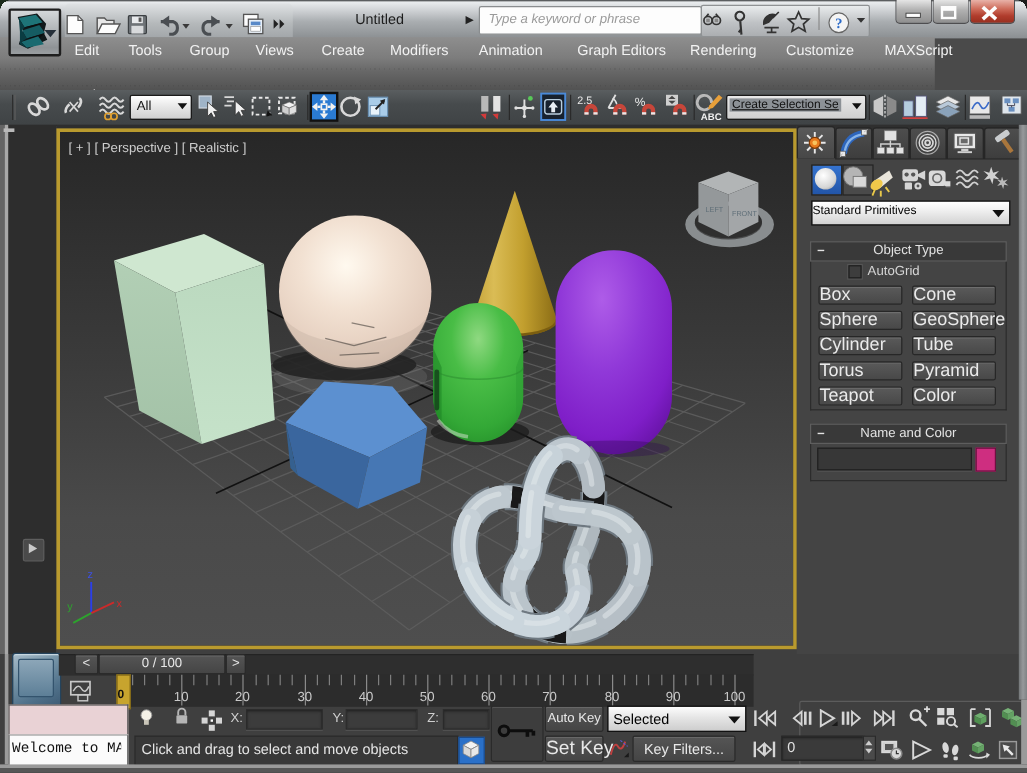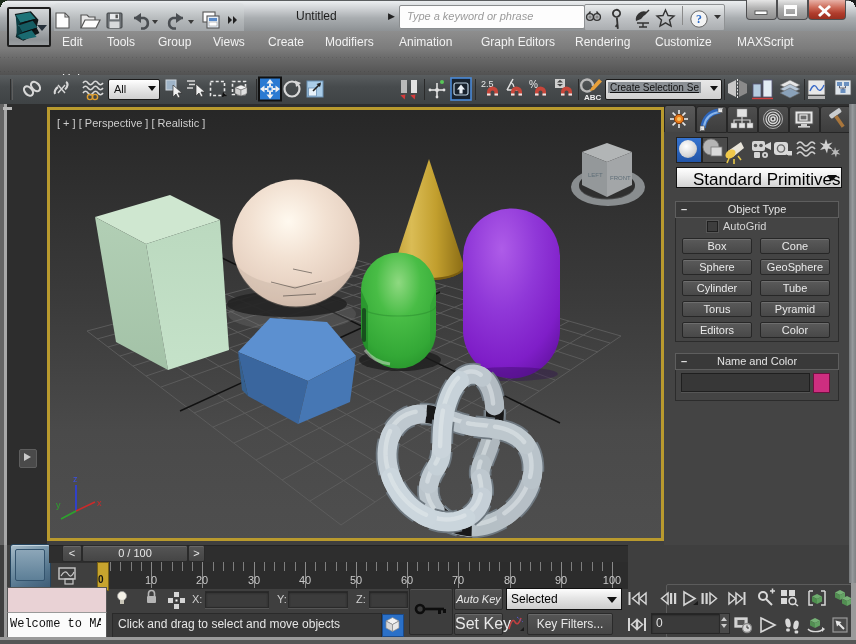--- a/index.html
+++ b/index.html
@@ -11,36 +11,36 @@
   #tb-arr{left:388px;top:11px;font-size:9px;color:#222;}
   #searchbox{left:399px;top:5px;width:184px;height:22px;background:#fdfdfd;border:1px solid #8a8d8f;border-radius:2px;}
   #searchbox span{position:absolute;left:7px;top:4px;font-size:11px;font-style:italic;color:#9a9a9a;}
   #sicons{left:584px;top:4px;width:139px;height:25px;background:linear-gradient(#e9eced,#bfc2c5 55%,#abaeb1);border:1px solid #8f9294;border-radius:2px;}
   
   .winbtn{position:absolute;top:0px;height:19px;border:1px solid #4e4e50;border-top:none;border-radius:0 0 4px 4px;}
   #btn-min{left:746px;width:29px;background:linear-gradient(#e5e5e5,#b0b0b0 45%,#8f8f8f);}
   #btn-max{left:777px;width:29px;background:linear-gradient(#e5e5e5,#b0b0b0 45%,#8f8f8f);}
   #btn-close{left:808px;width:36px;background:linear-gradient(#e8b2a8,#cd6a58 40%,#b03c2c 70%,#992f1f);}
   
-  #menubar{left:0;top:31px;width:856px;height:44px;background:linear-gradient(#8e8e8e,#7c7c7c 40%,#676767 65%,#525252);border-bottom:1px solid #3a3a3a;}
+  #menubar{left:0;top:31px;width:779px;height:44px;background:linear-gradient(#8e8e8e,#7c7c7c 40%,#676767 65%,#525252);border-bottom:1px solid #3a3a3a;}
   .mi{position:absolute;top:4px;font-size:12px;color:#f2f2f2;}
   .mi2{position:absolute;top:25px;font-size:12px;color:#f2f2f2;margin-top:16px;}
   
   #toolbar{left:0;top:75px;width:856px;height:29px;background:linear-gradient(#5a5e60,#474b4d 40%,#3f4345);border-bottom:1px solid #2e2e2e;}
   .combo{position:absolute;height:19px;background:linear-gradient(#ffffff,#e8e8e8 45%,#cfcfcf);border:1px solid #1a1a1a;border-radius:2px;font-size:11px;color:#111;}
   .combo .ct{position:absolute;left:5px;top:3px;}
   .combo .ca{position:absolute;right:3px;top:6px;width:0;height:0;border-left:4px solid transparent;border-right:4px solid transparent;border-top:5px solid #111;}
   
   #leftstrip{left:7px;top:104px;width:40px;height:441px;background:#2d2d2d;}
   #viewport{left:47px;top:107px;width:611px;height:428px;background:#333;border:3px solid #b99a2e;overflow:hidden;}
   #cmdpanel{left:664px;top:104px;width:192px;height:477px;background:#444444;}
   
   .rhead{position:absolute;left:12px;width:162px;height:15px;background:#393939;border:1px solid #5e5e5e;font-size:11px;color:#e3e3e3;text-align:center;line-height:15px;}
   .rhead b{position:absolute;left:5px;top:0;font-weight:bold;}
-  .pbtn{position:absolute;width:68px;height:14px;background:linear-gradient(#5a5a5a,#484848);border:1px solid #272727;box-shadow:inset 0 1px 0 #6e6e6e;border-radius:2px;font-size:11px;color:#eaeaea;text-align:center;line-height:14px;}
+  .pbtn{position:absolute;width:68px;height:14px;background:linear-gradient(#5a5a5a,#484848);border:1px solid #272727;box-shadow:inset 0 1px 0 #6e6e6e;border-radius:2px;font-size:15px;color:#eaeaea;text-align:left;line-height:14px;}
   
   #bottombar{left:0;top:545px;width:856px;height:99px;background:#3f3f3f;}
   #ruler{left:100px;top:562px;width:528px;height:27px;background:#2c2c2c;}
   .statfield{position:absolute;width:62px;height:15px;background:#3c3c3c;border:1px solid #2a2a2a;box-shadow:inset 0 1px 2px #222, 0 1px 0 #555;}
   .bbtn{position:absolute;background:linear-gradient(#555,#454545);border:1px solid #2a2a2a;box-shadow:inset 0 1px 0 #686868;border-radius:2px;color:#e8e8e8;font-size:11px;text-align:center;}
 </style></head>
 <body>
 
 <div class="abs" id="titlebar"></div>
 <div class="abs" style="left:0;top:0;width:7px;height:7px;background:radial-gradient(circle at 7px 7px, transparent 6px, #1a2a1a 6px);"></div>
@@ -684,37 +684,37 @@
   </g>
 </svg>
 <svg class="abs" style="left:818px;top:138px" width="26" height="24" viewBox="0 0 26 24">
   <g fill="#d2d2d2">
     <path d="M 8,1 L 9.6,6 L 14.5,4.5 L 11,8 L 15,11.5 L 10,10.5 L 9,15.5 L 7,10.8 L 2,12 L 5.5,8 L 1.5,4.5 L 6.4,6 Z"></path>
     <path d="M 17,9 L 18.2,12.6 L 21.8,11.6 L 19.4,14 L 22.4,16.6 L 18.8,15.9 L 18,19.4 L 16.6,16 L 13,17 L 15.5,14 L 12.8,11.6 L 16.2,12.5 Z" fill="#b9b9b9"></path>
   </g>
 </svg>
 
 <div class="abs" style="left:676px;top:167px;width:164px;height:19px;background:linear-gradient(#ffffff,#efefef 40%,#d2d2d2);border:1px solid #111;">
-  <span style="position:absolute;left:16px;top:2px;font-size:17px;color:#000;">Standard Primitives</span>
+  <span style="position:absolute;left:0;top:2px;font-size:10px;color:#000;">Standard Primitives</span>
   <span style="position:absolute;right:4px;top:7px;width:0;height:0;border-left:5px solid transparent;border-right:5px solid transparent;border-top:6px solid #111;"></span>
 </div>
 
 <div class="abs" style="left:675px;top:216px;width:162px;height:125px;border:1px solid #2c2c2c;border-top:none;"></div>
 <div class="abs rhead" style="left:675px;top:201px;"><b>–</b>Object Type</div>
 <div class="abs" style="left:707px;top:221px;width:9px;height:9px;background:#3d3d3d;border:1px solid #1f1f1f;box-shadow:0 0 0 1px #555;"></div>
 <div class="abs" style="left:723px;top:220px;font-size:11px;color:#d5d5d5;">AutoGrid</div>
 <div class="abs pbtn" style="left:682px;top:238px;">Box</div>
 <div class="abs pbtn" style="left:760px;top:238px;">Cone</div>
 <div class="abs pbtn" style="left:682px;top:259px;">Sphere</div>
 <div class="abs pbtn" style="left:760px;top:259px;">GeoSphere</div>
 <div class="abs pbtn" style="left:682px;top:280px;">Cylinder</div>
 <div class="abs pbtn" style="left:760px;top:280px;">Tube</div>
 <div class="abs pbtn" style="left:682px;top:301px;">Torus</div>
 <div class="abs pbtn" style="left:760px;top:301px;">Pyramid</div>
-<div class="abs pbtn" style="left:682px;top:322px;">Editors</div>
+<div class="abs pbtn" style="left:682px;top:322px;">Teapot</div>
 <div class="abs pbtn" style="left:760px;top:322px;">Color</div>
 
 <div class="abs" style="left:675px;top:368px;width:162px;height:32px;border:1px solid #2c2c2c;border-top:none;"></div>
 <div class="abs rhead" style="left:675px;top:353px;"><b>–</b>Name and Color</div>
 <div class="abs" style="left:681px;top:373px;width:127px;height:17px;background:#373737;border:1px solid #1f1f1f;box-shadow:0 1px 0 #565656;"></div>
 <div class="abs" style="left:813px;top:373px;width:15px;height:18px;background:#ce2e80;border:1px solid #6e1040;"></div>
 
 <div class="abs" style="left:849px;top:104px;width:7px;height:479px;background:linear-gradient(90deg,#737678,#96999b 50%,#7e8183);"></div>
 
 <div class="abs" style="left:10px;top:544px;width:39px;height:45px;background:linear-gradient(150deg,#a8bcc9,#7795a8 35%,#50718a 70%,#3d5a73);border:1px solid #24435c;border-radius:3px;box-shadow:inset 0 1px 0 #c6d6e0;"></div>
@@ -840,21 +840,21 @@
 <div class="abs" style="left:112px;top:613px;width:268px;height:23px;background:#383838;border:1px solid #2a2a2a;box-shadow:0 1px 0 #4e4e4e;"></div>
 <div class="abs" style="left:118px;top:617px;font-size:12px;color:#e5e5e5;">Click and drag to select and move objects</div>
 
 <div class="abs" style="left:382px;top:614px;width:20px;height:21px;background:#2a70c8;border:1px solid #1a4a8a;"></div>
 <svg class="abs" style="left:384px;top:616px" width="17" height="17" viewBox="0 0 17 17">
   <polygon points="8.5,1.5 15,5 8.5,8.5 2,5" fill="#f2f2f2" stroke="#888" stroke-width="0.7"></polygon>
   <polygon points="2,5 8.5,8.5 8.5,15.5 2,12" fill="#d8d8d8" stroke="#888" stroke-width="0.7"></polygon>
   <polygon points="8.5,8.5 15,5 15,12 8.5,15.5" fill="#e8e8e8" stroke="#888" stroke-width="0.7"></polygon>
 </svg>
 
-<div class="abs bbtn" style="left:454px;top:588px;width:47px;height:20px;line-height:20px;font-size:11px;white-space:nowrap;font-style:italic;">Auto Key</div>
+<div class="abs bbtn" style="left:454px;top:588px;width:47px;height:20px;line-height:20px;font-size:11px;white-space:nowrap;">Auto Key</div>
 <div class="abs bbtn" style="left:454px;top:613px;width:47px;height:20px;line-height:20px;font-size:16px;white-space:nowrap;">Set Key</div>
 <div class="abs" style="left:506px;top:588px;width:114px;height:20px;background:linear-gradient(#fdfdfd,#e5e5e5 45%,#cdcdcd);border:1px solid #111;">
   <span style="position:absolute;left:4px;top:3px;font-size:12px;color:#000;">Selected</span>
   <span style="position:absolute;right:4px;top:8px;width:0;height:0;border-left:5px solid transparent;border-right:5px solid transparent;border-top:6px solid #111;"></span>
 </div>
 <svg class="abs" style="left:506px;top:613px" width="20" height="22" viewBox="0 0 20 22">
   <path d="M 3,16 Q 6,4 9,9 T 15,5" fill="none" stroke="#c04040" stroke-width="1.6"></path>
   <path d="M 11,4 L 17,9" stroke="#5a5adc" stroke-width="0.9" stroke-dasharray="2 1.4"></path>
   <polygon points="14,18 18,18 18,14" fill="#1a1a1a"></polygon>
 </svg>

